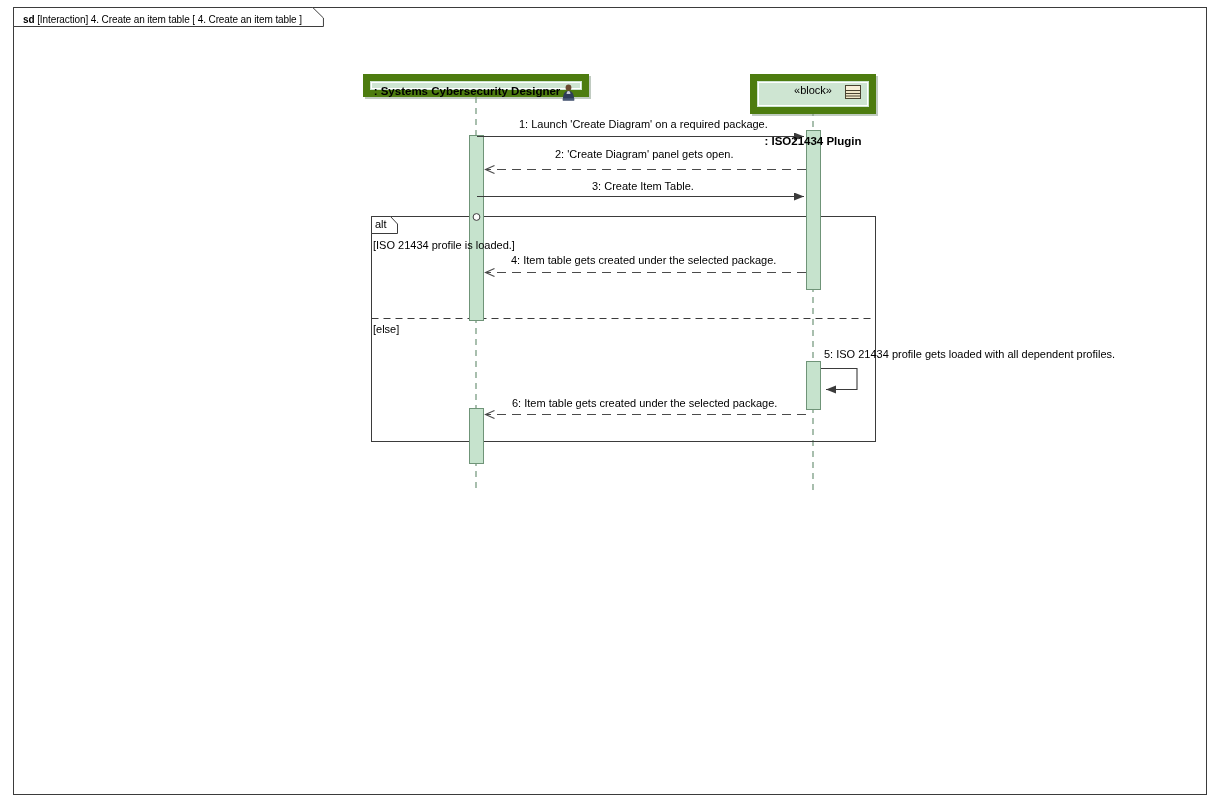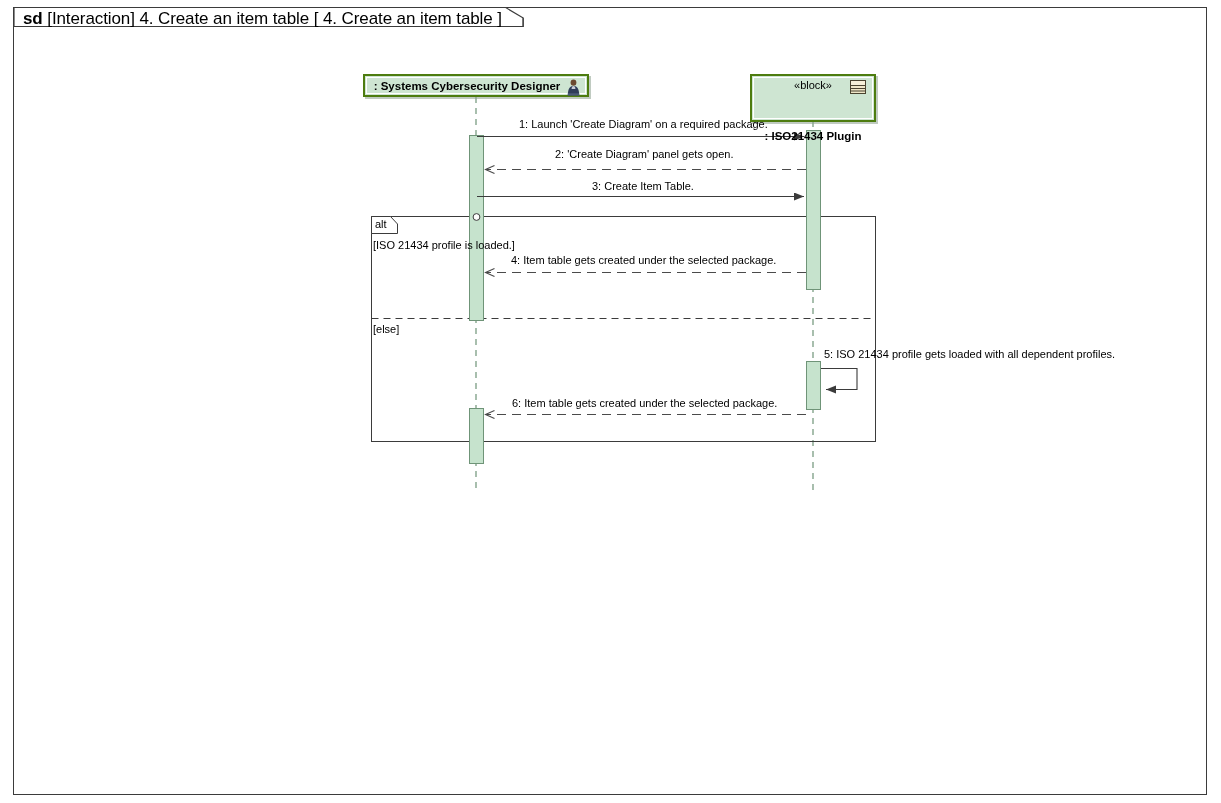--- a/index.html
+++ b/index.html
@@ -48,33 +48,33 @@
   #frame-title-tab .tabshape {
     position: absolute;
     left: 0; top: 0;
     width: 100%;
     height: 100%;
   }
   #frame-title-text {
     position: relative;
     display: inline-block;
     padding: 2px 22px 2px 10px;
-    font-size: 17px;
+    font-size: 10px;
     color: #000000;
     line-height: 15px;
     letter-spacing: -0.1px;
   }
   #frame-title-text b { font-weight: bold; }
 
   
   .lifeline-head {
     position: absolute;
     box-sizing: border-box;
     background: #cee5d2;
-    border: 2px solid #4d7c0f;
+    border: 7px solid #4d7c0f;
     box-shadow: 2px 2px 0 rgba(140,160,142,0.55);
   }
   .lifeline-head .ll-inner {
     position: absolute;
     left: 1px; top: 1px; right: 1px; bottom: 1px;
     border: 1px solid #ffffff;
     box-sizing: border-box;
     pointer-events: none;
   }
   .ll-name {
@@ -98,21 +98,21 @@
   #head-actor {
     left: 363px; top: 74px;
     width: 226px; height: 23px;
   }
   #head-actor .ll-name {
     line-height: 21px;
     padding-right: 18px;
   }
   #head-block {
     left: 750px; top: 74px;
-    width: 126px; height: 48px;
+    width: 126px; height: 40px;
   }
   #head-block .ll-stereo { line-height: 15px; margin-top: 2px; }
   #head-block .ll-name { line-height: 15px; margin-top: 36px; }
 
   .actor-icon {
     position: absolute;
     right: 6px; top: 3px;
     width: 15px; height: 17px;
   }
   .block-icon {

